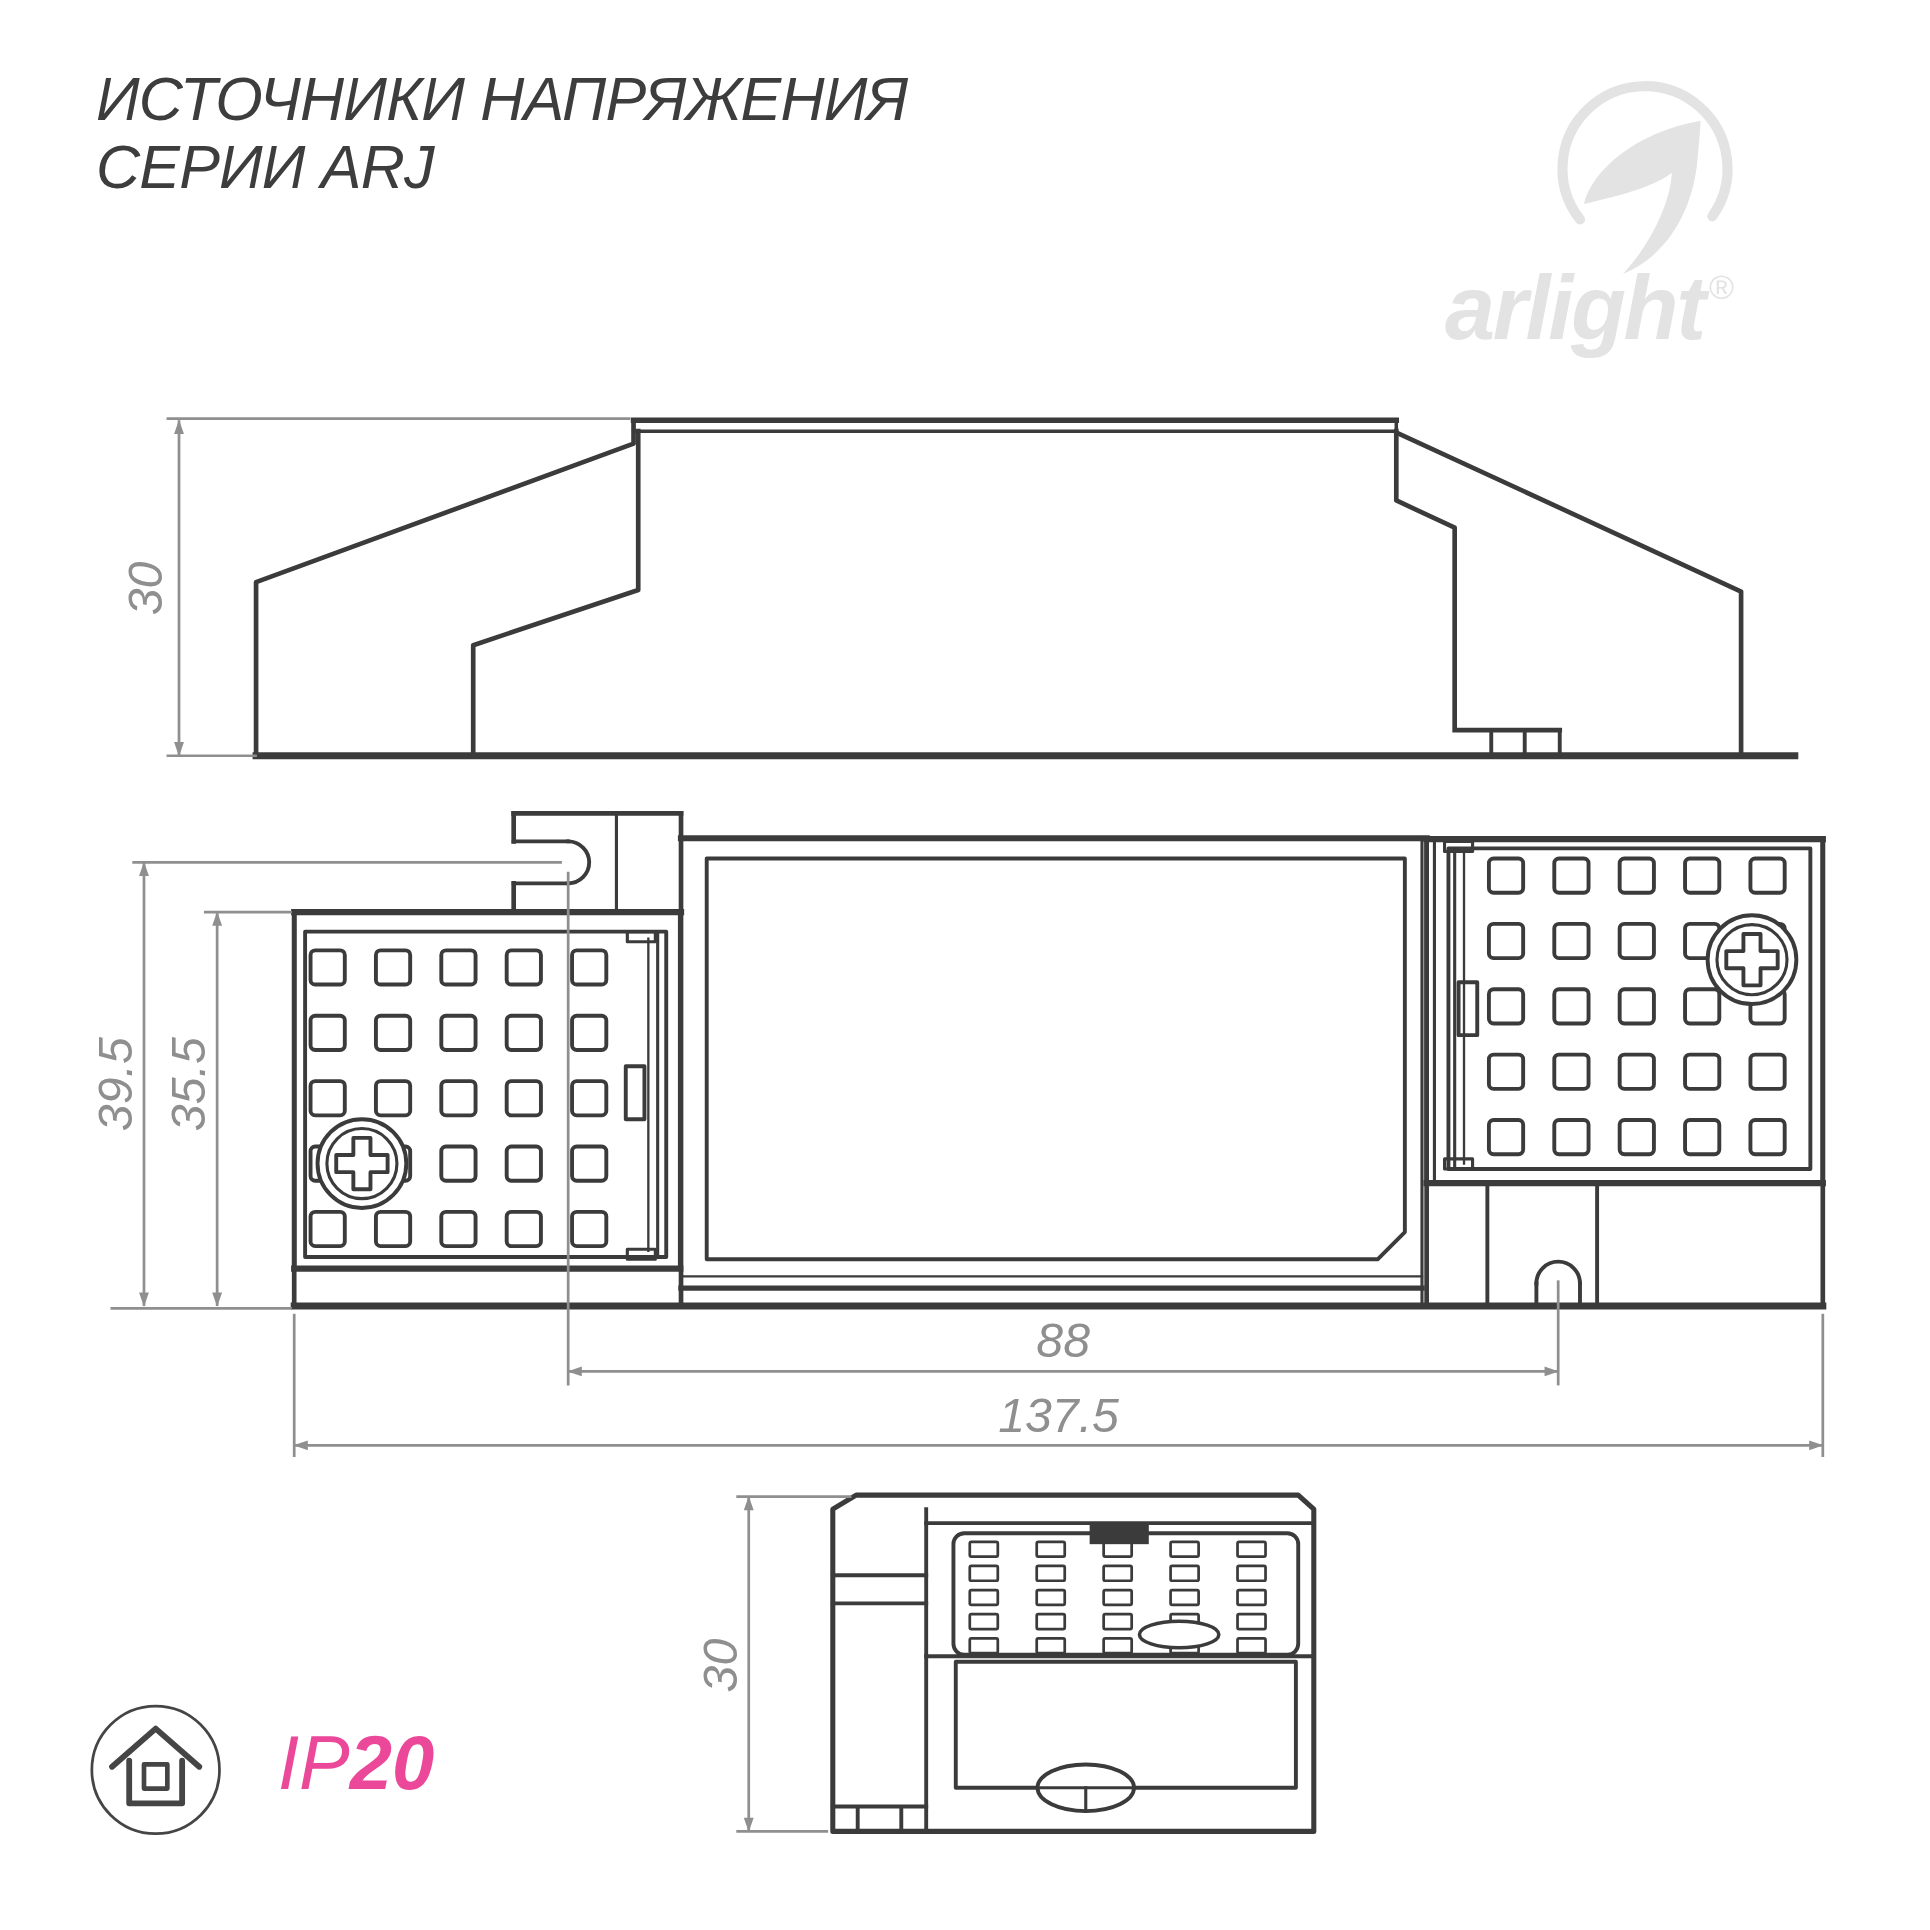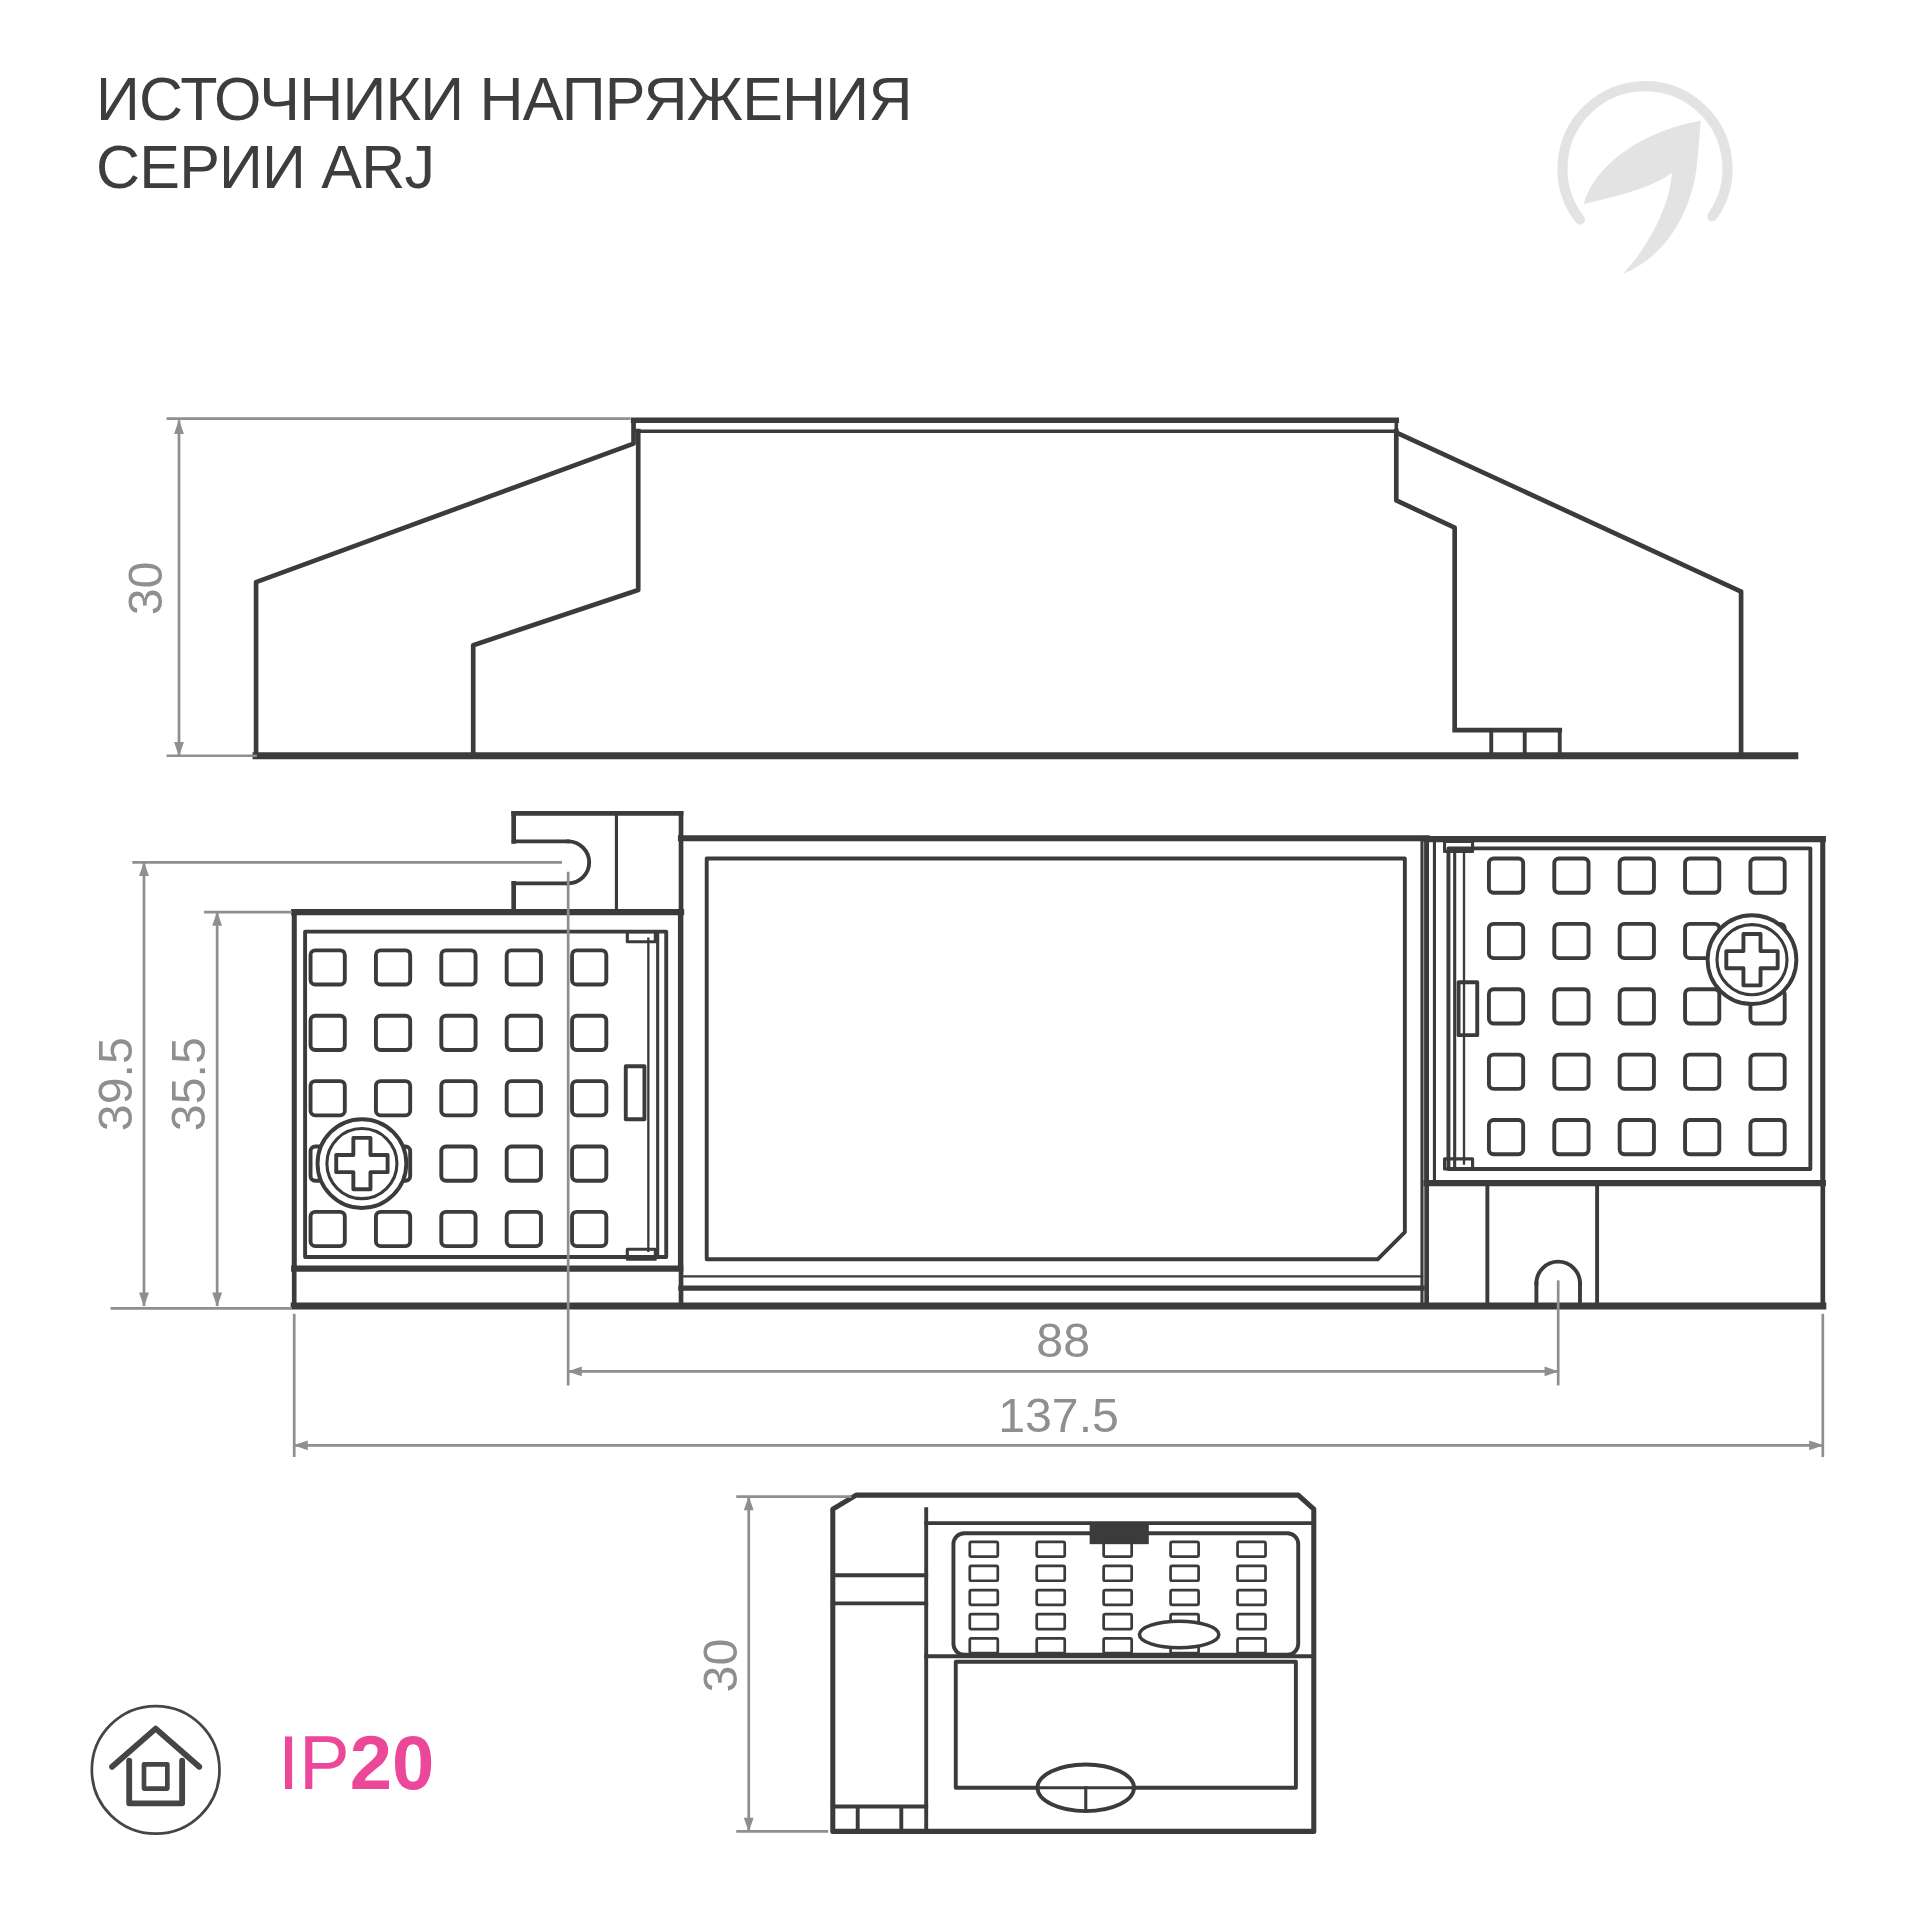--- a/index.html
+++ b/index.html
@@ -2,20 +2,21 @@
 <html style="font-size:12.5px"><head>
 <meta charset="utf-8">
 <style>
   html,body{margin:0;padding:0;background:#ffffff;}
   #canvas{
     position:relative;
     width:1931px;height:1883px;
     background:#ffffff;
     font-family:"Liberation Sans", sans-serif;
     overflow:hidden;
+    font-style:italic;
   }
   .title{
     position:absolute;left:96px;top:65px;
     font-size:61px;line-height:68px;
     color:#3d3d3d;letter-spacing:-0.8px;font-weight:400;
     white-space:nowrap;
   }
   .logo-text{
     position:absolute;left:1445px;top:257px;
     font-size:90px;font-weight:700;color:#e3e3e3;
@@ -36,20 +37,21 @@
 </head>
 <body>
 
 <div id="canvas">
 
   <div class="title">
     <div>ИСТОЧНИКИ НАПРЯЖЕНИЯ</div>
     <div>СЕРИИ ARJ</div>
   </div>
 
+  <div class="logo-text"><span>arlight</span><span class="reg">®</span></div>
 
   <div class="ip-badge-text"><span>IP</span><span class="bold">20</span></div>
 
   <svg width="1931" height="1931" viewBox="0 0 2481 2481">
     <defs>
       <marker id="mA" viewBox="0 0 12 12" refX="11" refY="6" markerWidth="46" markerHeight="20" markerUnits="userSpaceOnUse" orient="auto-start-reverse">
         <path d="M0.5,2.2 L11.5,6 L0.5,9.8 Z" fill="#8f8f8f"></path>
       </marker>
       <g id="screw">
         <circle cx="0" cy="0" r="57" fill="#ffffff" stroke="#3b3b3b" stroke-width="5"></circle>

